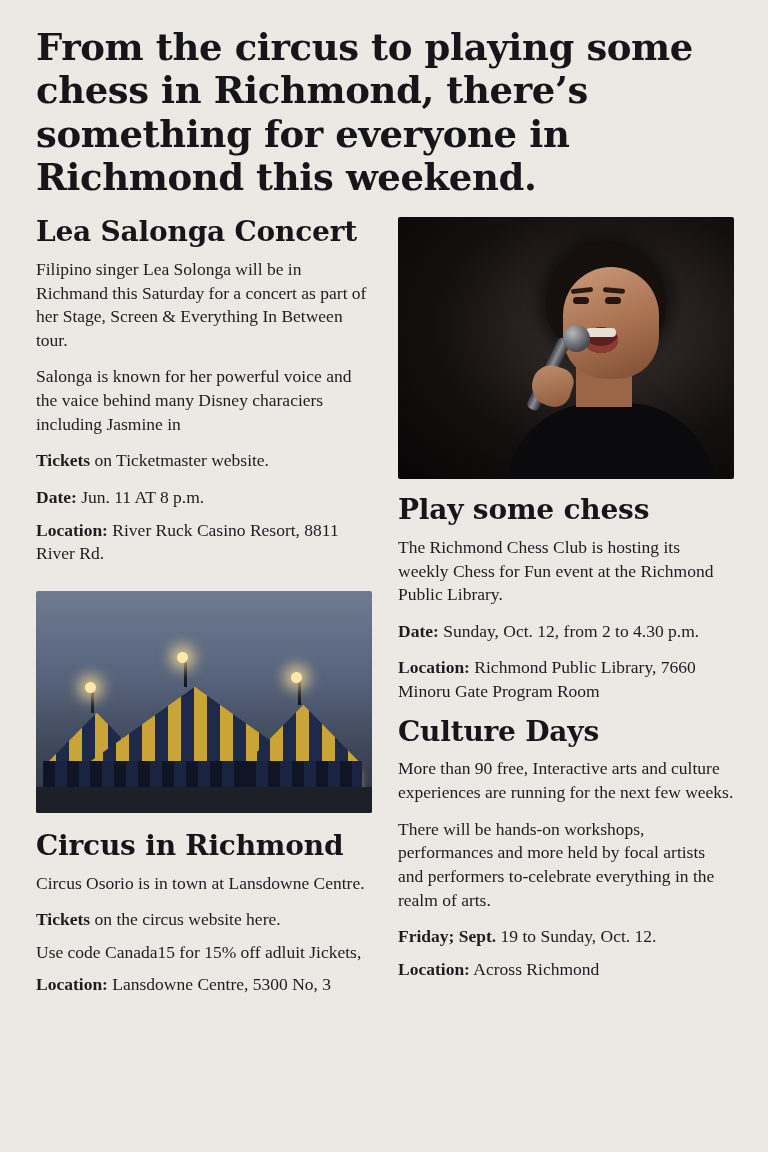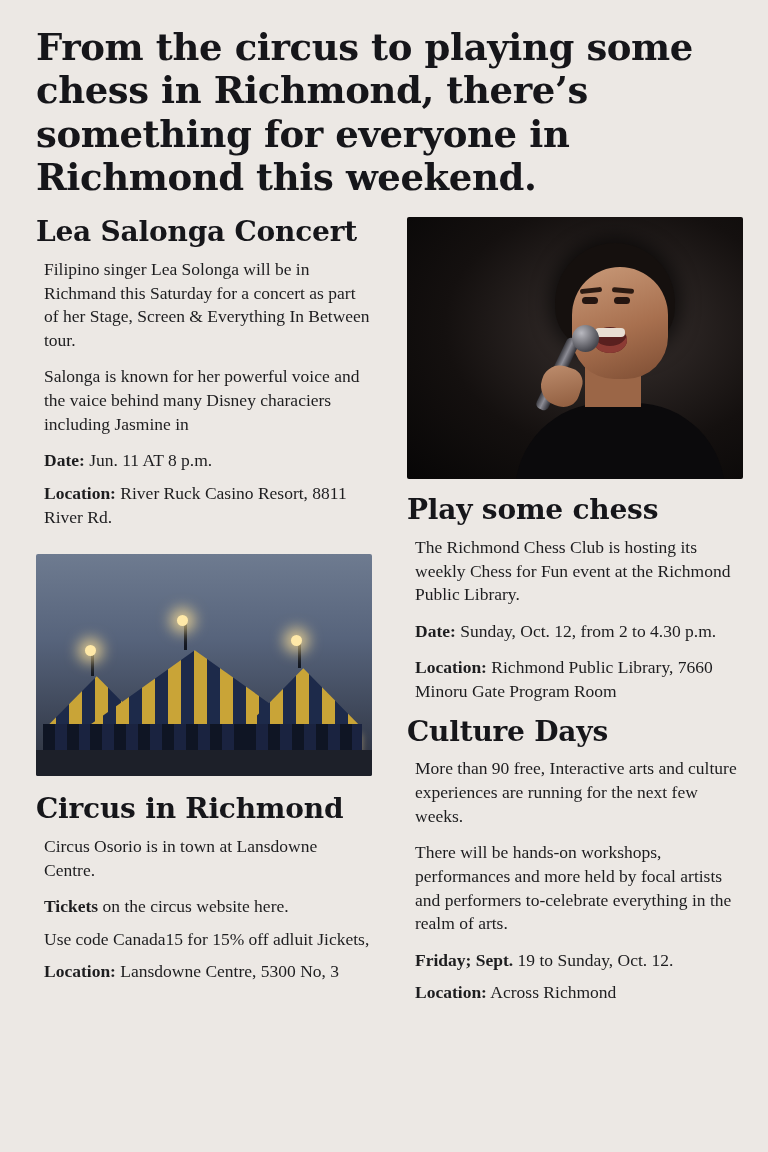--- a/index.html
+++ b/index.html
@@ -26,21 +26,21 @@
     font-weight: bold;
     font-size: 37px;
     line-height: 1.17;
     letter-spacing: -0.4px;
     color: #16161a;
     margin: 0 0 18px 0;
     max-width: 700px;
   }
   .columns {
     display: flex;
-    gap: 35px;
+    gap: 26px;
     align-items: flex-start;
   }
   .col-left {
     width: 336px;
     flex: 0 0 336px;
   }
   .col-right {
     width: 336px;
     flex: 0 0 336px;
   }
@@ -50,21 +50,21 @@
     font-size: 28px;
     line-height: 1.1;
     margin: 0 0 10px 0;
     color: #16161a;
     letter-spacing: -0.2px;
   }
   p.body {
     font-family: "Liberation Serif", serif;
     font-size: 17.5px;
     line-height: 1.35;
-    margin: 0 0 13px 8px;
+    margin: 0 0 13px 0;
     color: #1d1d1f;
   }
   p.body.tight {
     margin-bottom: 9px;
   }
   .b {
     font-weight: bold;
   }
   .photo {
     width: 100%;
@@ -248,20 +248,23 @@
 
   <div class="columns">
 
     <div class="col-left">
 
       <h2 class="sec-title">Lea Salonga Concert</h2>
 
       <p class="body">Filipino singer Lea Solonga will be in Richmand this Saturday for a concert as part of her Stage, Screen &amp; Everything In Between tour.</p>
       <p class="body">Salonga is known for her powerful voice and the vaice behind many Disney characiers including Jasmine in</p>
 
+      <p class="body">
+        <span class="b">Tickets</span><span> on Ticketmaster website.</span>
+      </p>
 
       <p class="body tight">
         <span class="b">Date:</span><span> Jun. 11 AT 8 p.m.</span>
       </p>
 
       <p class="body">
         <span class="b">Location:</span><span> River Ruck Casino Resort, 8811 River Rd.</span>
       </p>
 
       <div class="spacer-12"></div>

